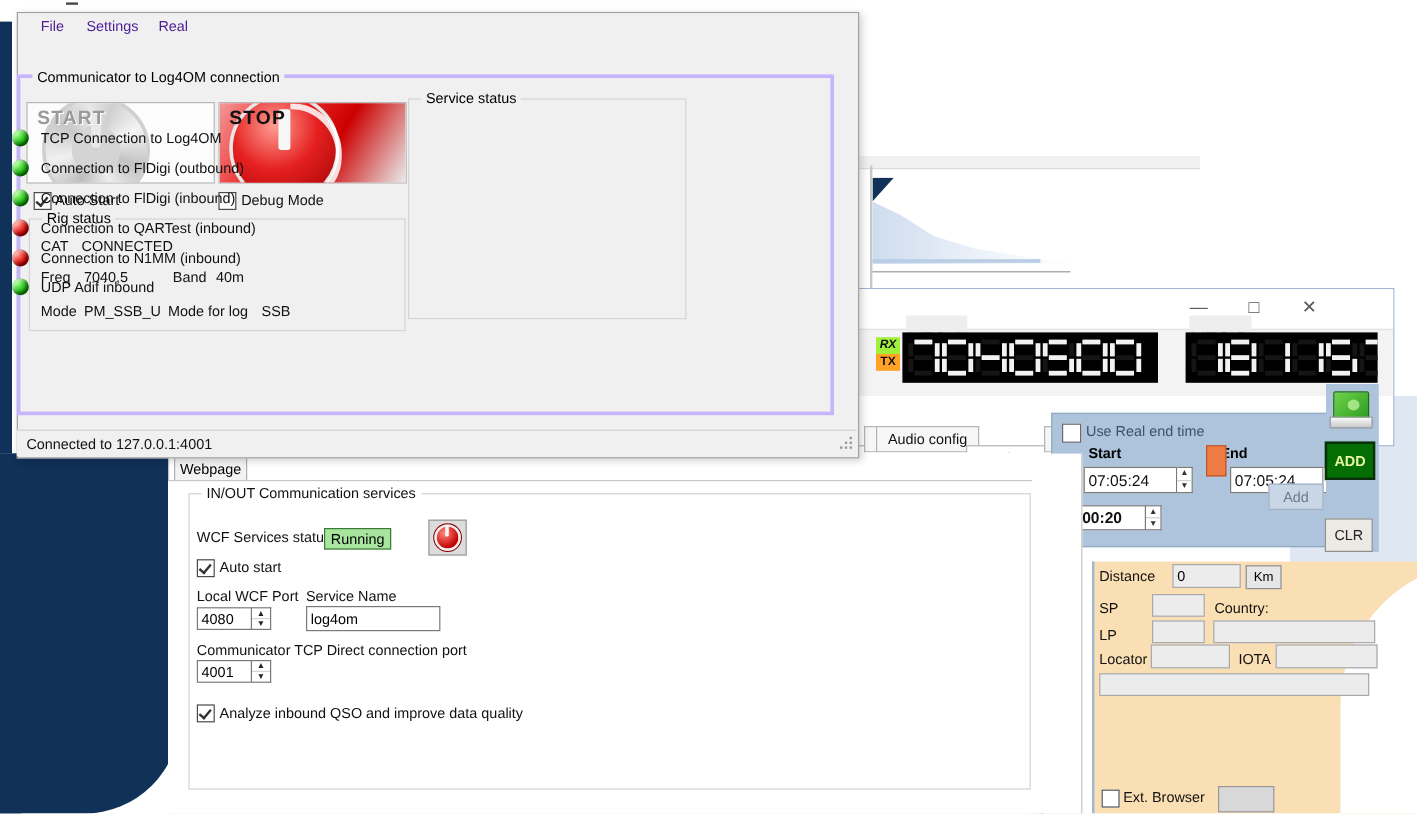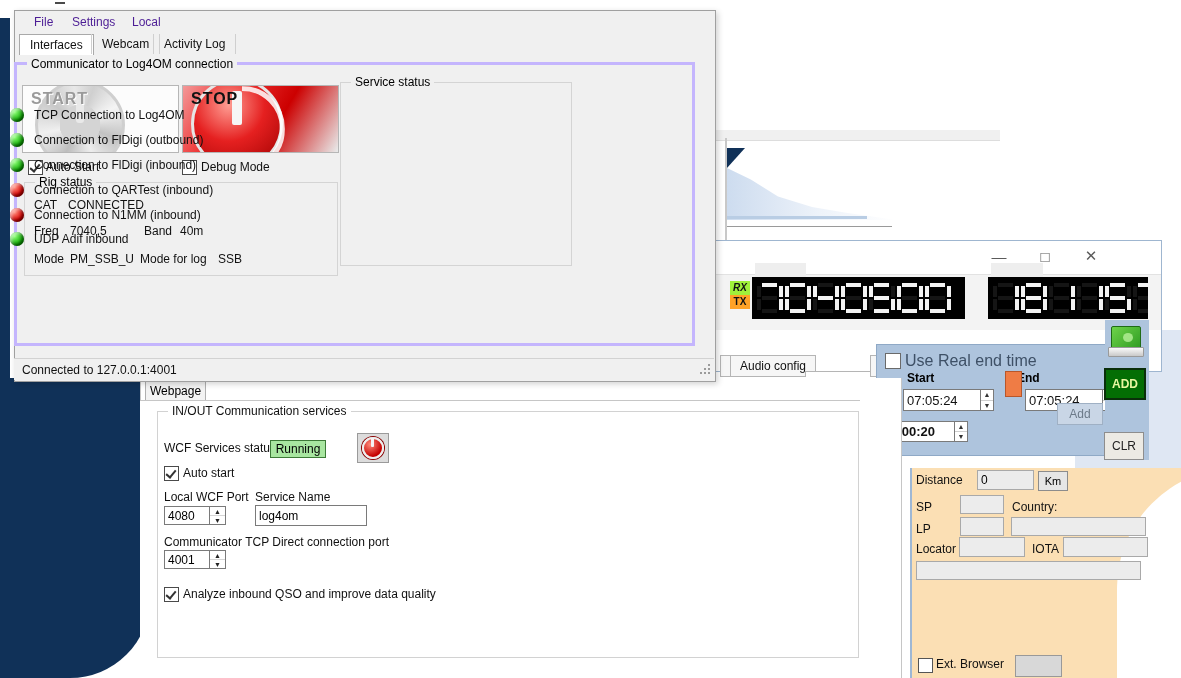--- a/index.html
+++ b/index.html
@@ -110,21 +110,21 @@
     position:absolute;left:0px;top:40px;width:190px;height:240px;
     border-top:1px solid #dcdcdc;border-right:1px solid #dcdcdc;background:#fff;
   }
 
   
   #qso-panel{
     position:absolute;left:876px;top:344px;width:232px;height:110px;
     background:#aec4dd;border:1px solid #8fa9c6;
   }
   #qso-panel .chk{position:absolute;left:8px;top:8px;width:14px;height:14px;background:#fff;border:1px solid #6a6a6a;}
-  #qso-panel .chklbl{position:absolute;left:28px;top:7px;font-size:16px;color:#3e5066;}
+  #qso-panel .chklbl{position:absolute;left:28px;top:7px;font-size:12px;color:#3e5066;}
   .colhead{position:absolute;font-size:12px;font-weight:bold;color:#000;}
   .tbox{
     position:absolute;background:#fff;border:1px solid #7a7a7a;
     font-size:13px;color:#111;padding:1px 3px;box-sizing:border-box;
     display:flex;align-items:center;
   }
   .spin{
     position:absolute;width:13px;background:#fff;border:1px solid #7a7a7a;border-left:none;
     display:flex;flex-direction:column;box-sizing:border-box;
   }
@@ -599,28 +599,23 @@
     <span>▼</span>
   </div>
 
 <div class="chkbox on" style="left:164px;top:587px;"></div>
 <div class="ftxt" style="left:183px;top:587px;">Analyze inbound QSO and improve data quality</div>
 
 <div id="main-window">
   <div id="menubar">
     <div class="menuitem" style="left:12px">File</div>
     <div class="menuitem" style="left:50px">Settings</div>
-    <div class="menuitem" style="left:110px">Local</div>
-  </div>
-
-  <div id="tabstrip">
-    <div class="tab active" style="left:0px">Interfaces</div>
-    <div class="tab" style="left:72px">Webcam</div>
-    <div class="tab" style="left:134px">Activity Log</div>
-  </div>
+    <div class="menuitem" style="left:110px">Real</div>
+  </div>
+
 
   <div id="tabpage"></div>
 </div>
 
 <div id="grp-conn">
   <div class="cap">Communicator to Log4OM connection</div>
 </div>
 
 <div class="bigbtn" id="start-btn" style="left:22px;top:85px;">
   <div class="gearimg"></div>

